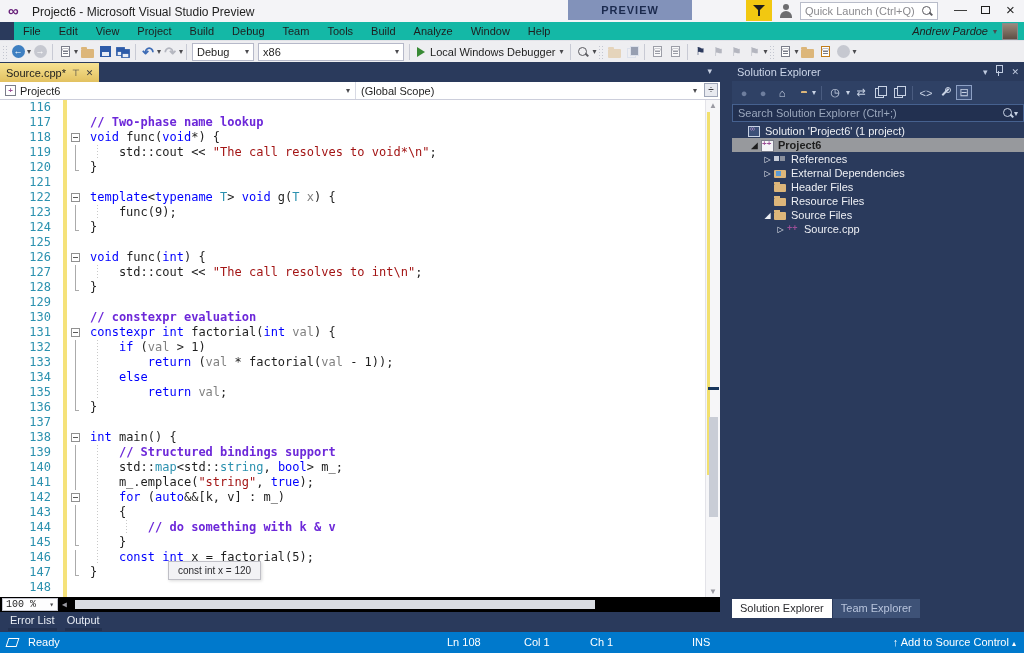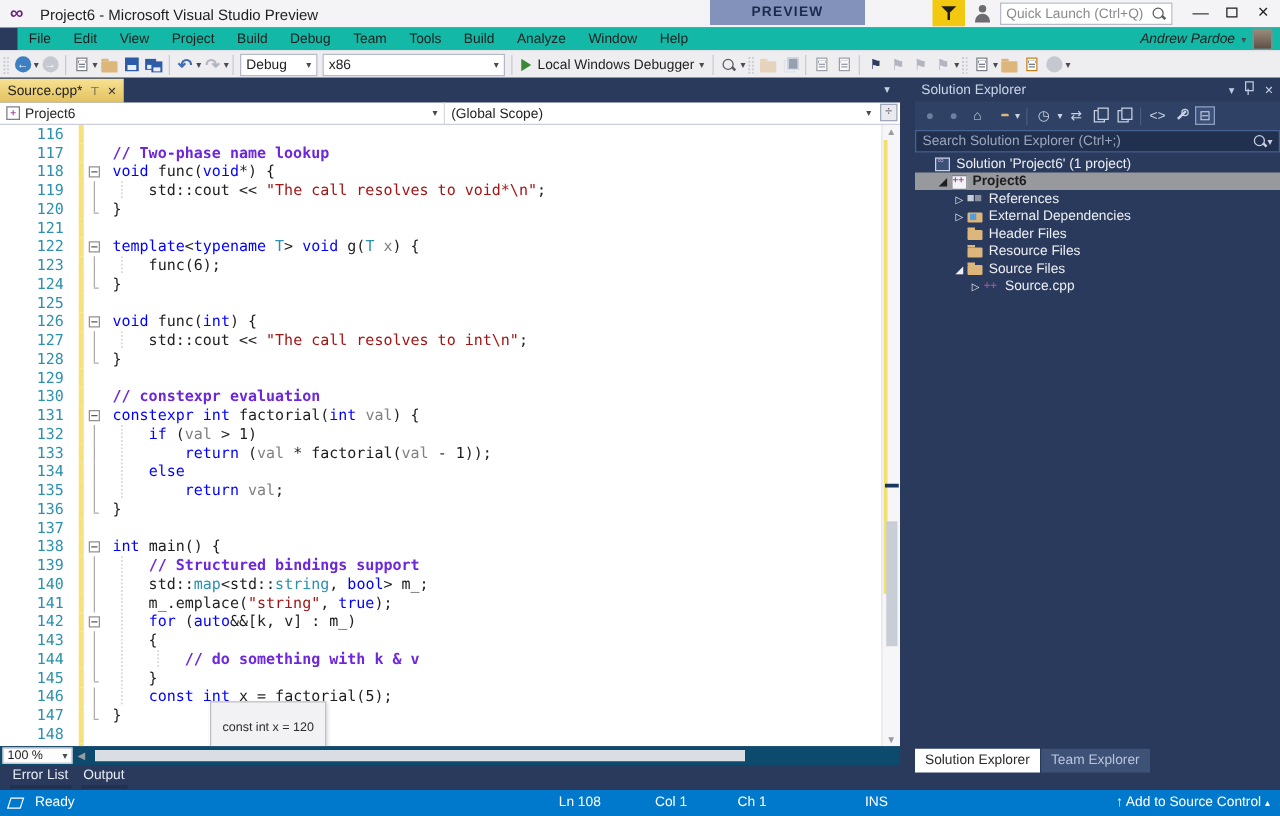--- a/index.html
+++ b/index.html
@@ -97,31 +97,31 @@
   .ob::after { content:""; position:absolute; left:1px; top:3px; width:5px; height:1px; background:#5A5A5A; }
   .olv::before { content:""; position:absolute; left:8px; top:0; bottom:0; border-left:1px solid #ABABAB; }
   .ole::before { content:""; position:absolute; left:8px; top:0; height:10px; border-left:1px solid #ABABAB; }
   .ole::after { content:""; position:absolute; left:8px; top:10px; width:4px; height:1px; background:#ABABAB; }
   .code { padding-left:6px; white-space:pre; color:#1E1E1E; }
   .tok-k { color:#0000FF; } .tok-ty { color:#2B91AF; } .tok-s { color:#A31515; }
   .tok-cm { color:#6d28d9;font-weight:bold; } .tok-pr { color:#808080; } .tok-pl { color:#1E1E1E; }
   .guide { position:absolute; top:0; bottom:0; width:1px;
            background-image:linear-gradient(#C9C9C9 40%, transparent 40%); background-size:1px 3px; }
   .dbg-tip { position:absolute; left:168px; top:461px; background:#F2F2F5; border:1px solid #BFBFC6;
-             box-shadow:1px 1px 3px rgba(0,0,0,.15); padding:15px 9px; font-size:10px; color:#2A2A2E; }
+             box-shadow:1px 1px 3px rgba(0,0,0,.15); padding:3px 9px; font-size:10px; color:#2A2A2E; }
 
   .vscroll { position:absolute; right:0; top:0; bottom:0; width:15px; background:#F6F6F8; border-left:1px solid #E3E3E8; }
   .vs-up, .vs-down { position:absolute; left:0; right:0; text-align:center; color:#9A9AA2; font-size:8px; }
   .vs-up { top:1px; } .vs-down { bottom:1px; }
   .vs-yellow { position:absolute; left:1px; top:12px; width:3px; height:363px; background:#F2E06E; }
   .vs-caret-mark { position:absolute; left:2px; top:287px; width:11px; height:3px; background:#17365D; }
   .vs-thumb { position:absolute; left:3px; top:317px; width:9px; height:100px; background:#C9CDD6; }
 
-  .hscroll-row { position:absolute; left:0; right:0; top:535px; height:15px; background:#0c4a6e;
-                 display:flex; align-items:center; }
+  .hscroll-row { position:absolute; left:0; right:0; top:535px; height:15px; background:#000000;
+                 display:flex; align-items:center;font-family:Liberation Mono, monospace; }
   .zoom-combo { width:56px; height:13px; margin-left:2px; background:#FDFDFE; border:1px solid #C4C6CF;
                 display:flex; align-items:center; padding:0 3px; font-size:10px; color:#1E1E1E; }
   .h-arrow { color:#9A9AA2; font-size:8px; margin:0 4px; }
   .h-track { position:relative; flex:1; height:15px; }
   .h-thumb { position:absolute; left:4px; top:3px; width:520px; height:9px; background:#DADDE3; }
 
   .bottom-strip { position:absolute; left:0; right:0; top:550px; height:20px; background:#2A3A5C; }
   .bp-tab { position:relative; float:left; margin-left:8px; color:#E8EDF5; font-size:11px; line-height:16px; padding:0 2px; }
   .bp-tab::after { content:""; position:absolute; left:0; right:0; bottom:-3px; height:3px; background:#223150; }
 
@@ -378,21 +378,21 @@
             <span class="chg"></span>
             <span class="ol ">
               <span class="ob"></span>
             </span>
             <span class="code"><span class="tok-k">template</span><span class="tok-pl">&lt;</span><span class="tok-k">typename</span><span class="tok-ty"> T</span><span class="tok-pl">&gt; </span><span class="tok-k">void</span><span class="tok-pl"> g(</span><span class="tok-ty">T</span><span class="tok-pr"> x</span><span class="tok-pl">) {</span></span>
           </div>
           <div class="code-line">
             <span class="ln">123</span>
             <span class="chg"></span>
             <span class="ol olv"></span>
-            <span class="code"><span class="tok-pl">    func(6);</span></span>
+            <span class="code"><span class="tok-pl">    func(9);</span></span>
             <span class="guide" style="left: 97.23px;"></span>
           </div>
           <div class="code-line">
             <span class="ln">124</span>
             <span class="chg"></span>
             <span class="ol ole"></span>
             <span class="code"><span class="tok-pl">}</span></span>
           </div>
           <div class="code-line">
             <span class="ln">125</span>

